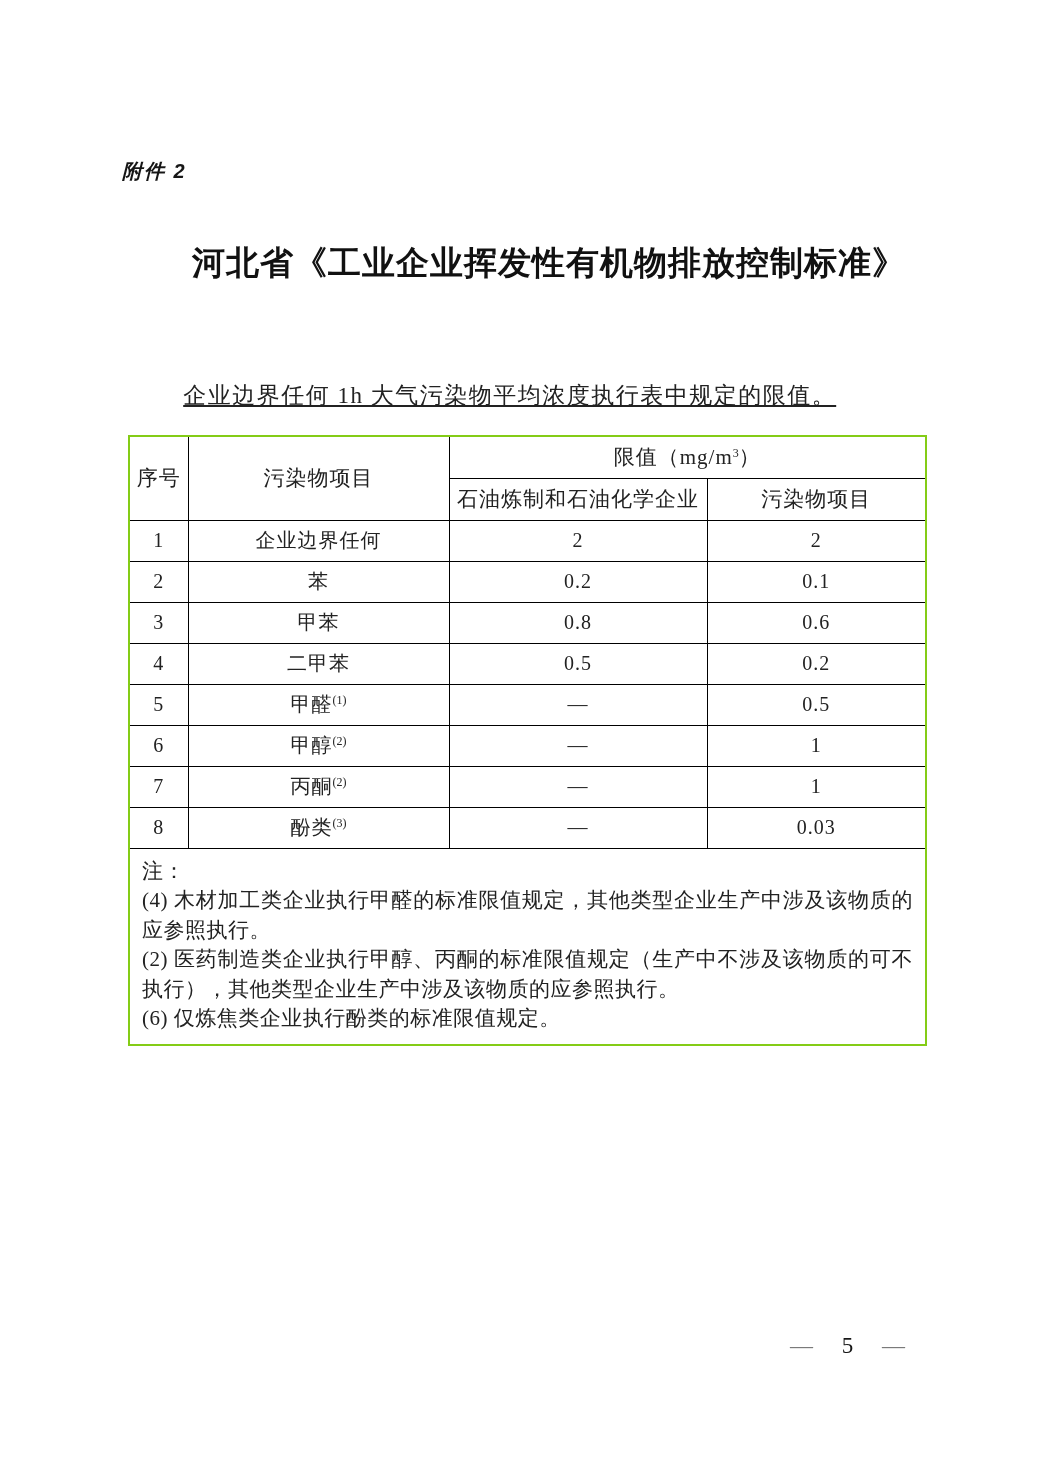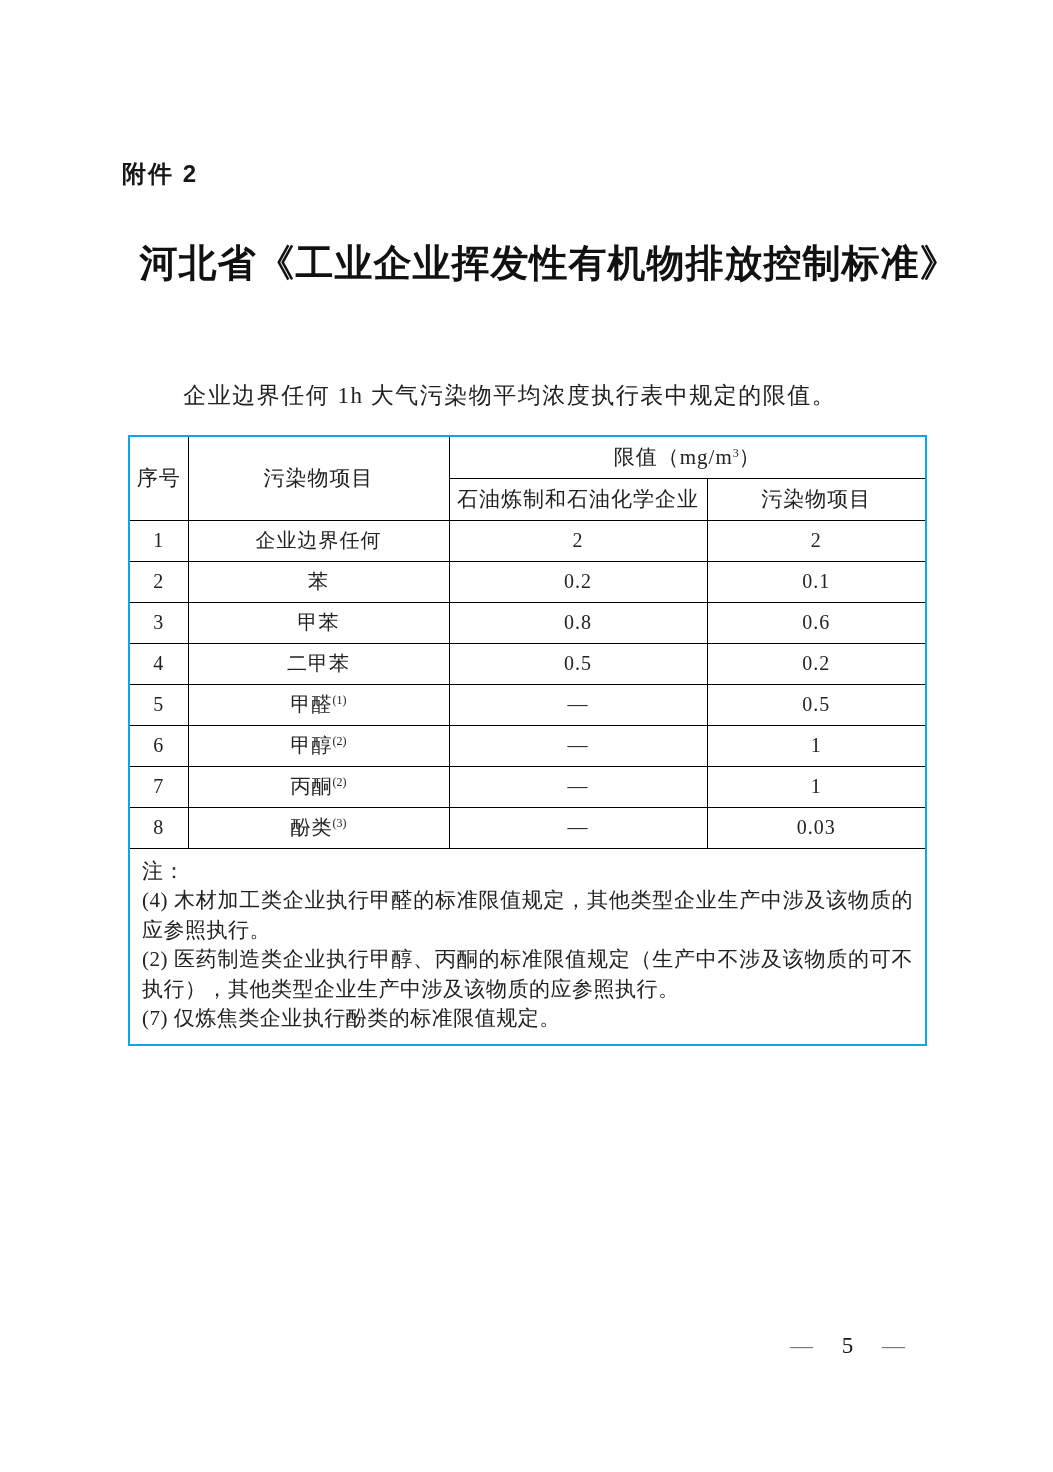--- a/index.html
+++ b/index.html
@@ -13,58 +13,60 @@
     color: #1c1c1c;
     margin: 0 auto;
     overflow: hidden;
   }
   .attachment-label {
     position: absolute;
     left: 122px;
     top: 158px;
     font-family: "Liberation Sans", "DejaVu Sans", sans-serif;
     font-weight: 700;
-    font-size: 24px;
+    font-size: 20px;
     letter-spacing: 2px;
     color: #161616;
+    font-style: italic;
   }
   .doc-title {
     position: absolute;
     top: 230px;
     left: 0;
     width: 100%;
     text-align: center;
     font-weight: 700;
-    font-size: 38px;
+    font-size: 33px;
     line-height: 67px;
     letter-spacing: 1px;
     color: #111111;
     padding-left: 45px;
   }
   .intro {
     position: absolute;
     top: 381px;
     left: 128px;
     width: 797px;
     font-size: 23px;
     line-height: 30px;
     letter-spacing: 1.5px;
     text-indent: 2.4em;
     color: #222222;
+    text-decoration: underline;
   }
   .table-wrap {
     position: absolute;
     top: 435px;
     left: 128px;
     width: 797px;
   }
   table.limits {
     width: 100%;
     border-collapse: collapse;
-    border: 2px solid #0ea5e9;
+    border: 2px solid #84cc16;
     table-layout: fixed;
   }
   table.limits th, table.limits td {
     border: 1px solid #000;
     text-align: center;
     vertical-align: middle;
     font-weight: normal;
     color: #222222;
   }
   table.limits thead th {
@@ -185,21 +187,21 @@
             <td>—</td>
             <td>0.03</td>
           </tr>
         </tbody>
       <tfoot>
         <tr>
           <td colspan="4" class="notes-cell">
             <div class="note-line">注：</div>
             <div class="note-line">(4) 木材加工类企业执行甲醛的标准限值规定，其他类型企业生产中涉及该物质的应参照执行。</div>
             <div class="note-line">(2) 医药制造类企业执行甲醇、丙酮的标准限值规定（生产中不涉及该物质的可不执行），其他类型企业生产中涉及该物质的应参照执行。</div>
-            <div class="note-line">(7) 仅炼焦类企业执行酚类的标准限值规定。</div>
+            <div class="note-line">(6) 仅炼焦类企业执行酚类的标准限值规定。</div>
           </td>
         </tr>
       </tfoot>
     </table>
   </div>
 
   <div class="page-number">
     <span class="dash">—</span>
     <span>5</span>
     <span class="dash">—</span>

